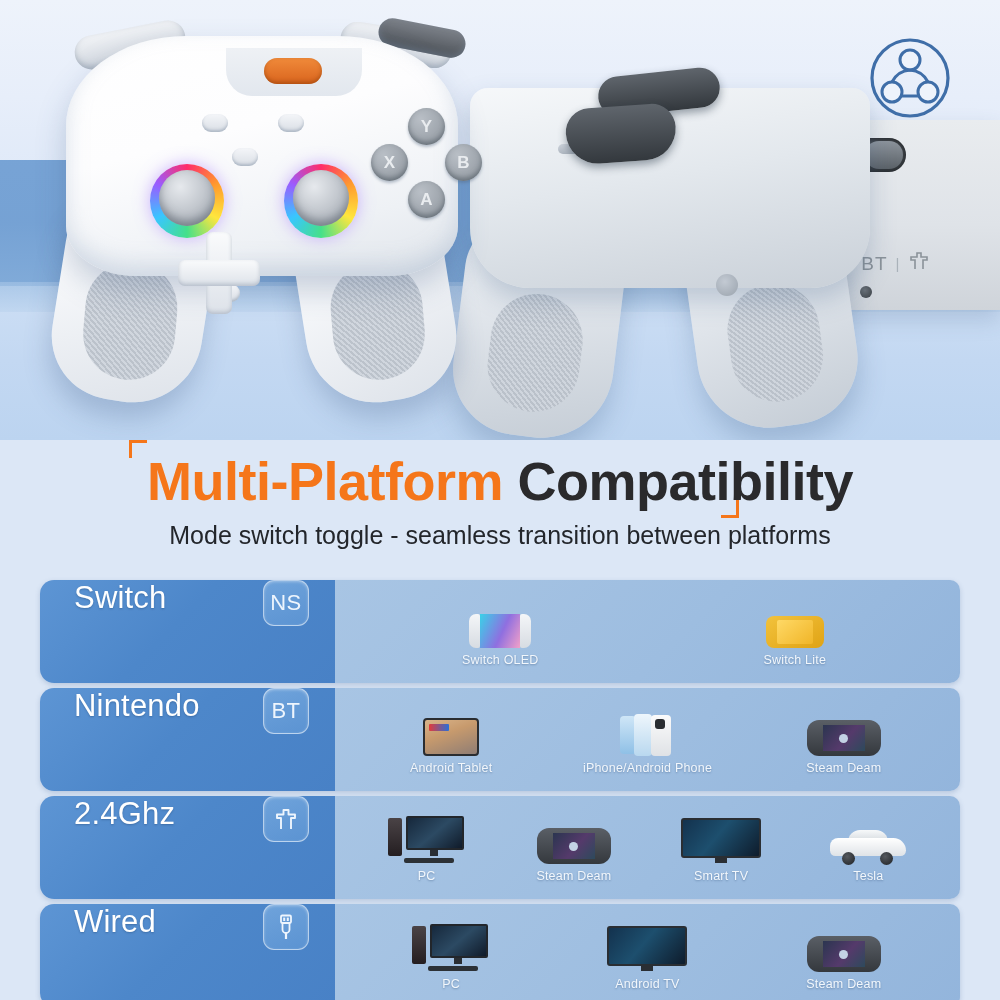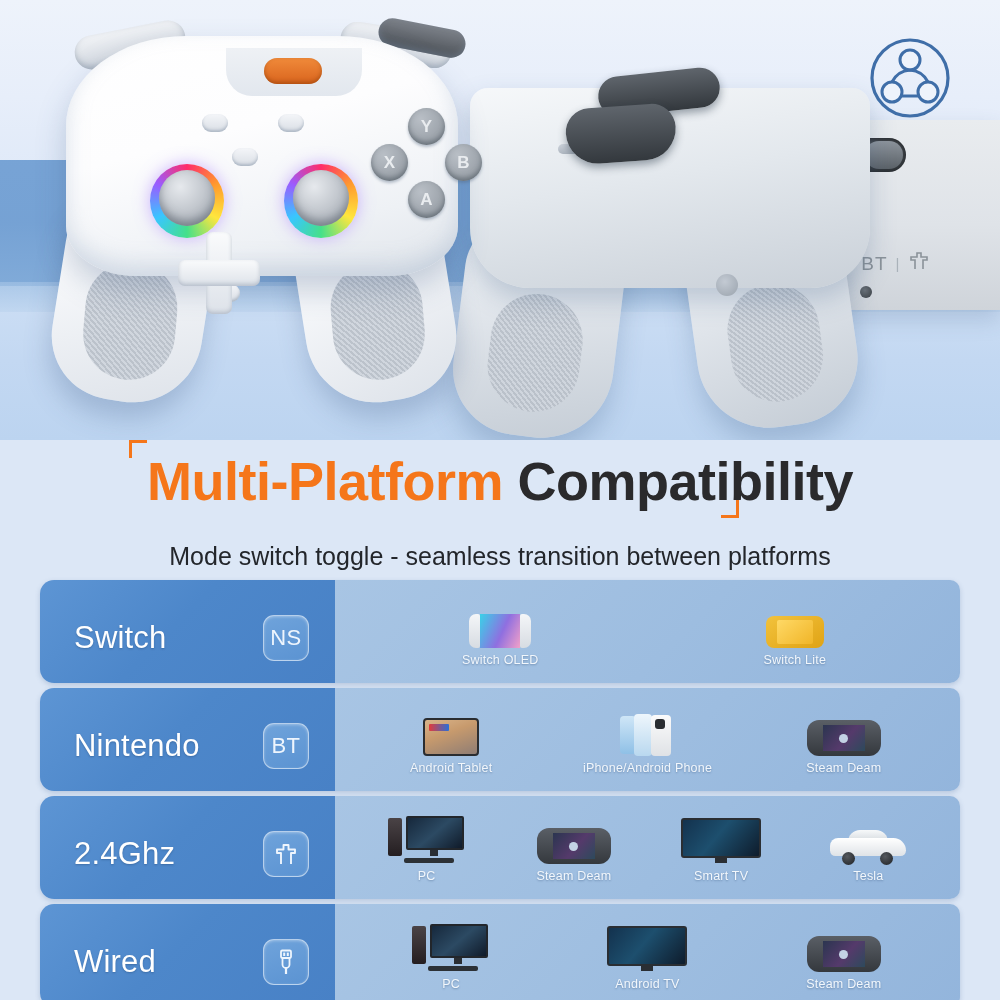--- a/index.html
+++ b/index.html
@@ -118,29 +118,29 @@
 
   
   .title-wrap { position:absolute; left:0; top:440px; width:1000px; height:130px; text-align:center; }
   .title { position:relative; display:inline-block; font-size:54px; font-weight:700;
     letter-spacing:-.5px; line-height:1; padding:14px 22px 12px 22px; }
   .title .t-orange { color:#f5761a; }
   .title .t-dark { color:#2a2a2c; }
   .bracket { position:absolute; width:18px; height:18px; border-color:#f5761a; border-style:solid; }
   .bracket.tl { left:4px; top:0; border-width:3px 0 0 3px; }
   .bracket.br { right:136px; bottom:2px; border-width:0 3px 3px 0; }
-  .subtitle { margin-top:22px; font-size:25px; color:#23262b; font-weight:500; }
+  .subtitle { margin-top:1px; font-size:25px; color:#23262b; font-weight:500; }
 
   
   .table { position:absolute; left:40px; top:580px; width:920px; }
   .row { position:relative; display:flex; height:103px; margin-bottom:5px;
     border-radius:14px 10px 10px 14px; overflow:hidden;
     box-shadow:0 2px 5px rgba(70,105,150,.25); }
-  .label-cell { width:295px; flex:none; display:flex; align-items:center; justify-content:space-between;
-    padding:12px 26px 0 34px;
+  .label-cell { width:295px; flex:none; display:flex; justify-content:space-between;
+    padding:0 26px 0 34px;
     background:linear-gradient(135deg,#5d95d4 0%,#4d87ca 45%,#4881c6 100%);
     clip-path:polygon(0 0,100% 0,100% 100%,0 100%,0 0);gap:32px; }
   .label-text { color:#fff; font-size:31px; font-weight:500; letter-spacing:.2px;
     text-shadow:0 1px 2px rgba(30,60,100,.35); }
   .badge { width:46px; height:46px; border-radius:11px; flex:none;
     background:linear-gradient(160deg,#6fa3db,#5b93d2);
     border:1.5px solid rgba(255,255,255,.55);
     display:flex; align-items:center; justify-content:center;
     color:#eef5fd; font-size:22px; font-weight:400; letter-spacing:.5px;
     box-shadow:inset 0 1px 3px rgba(255,255,255,.35); }

